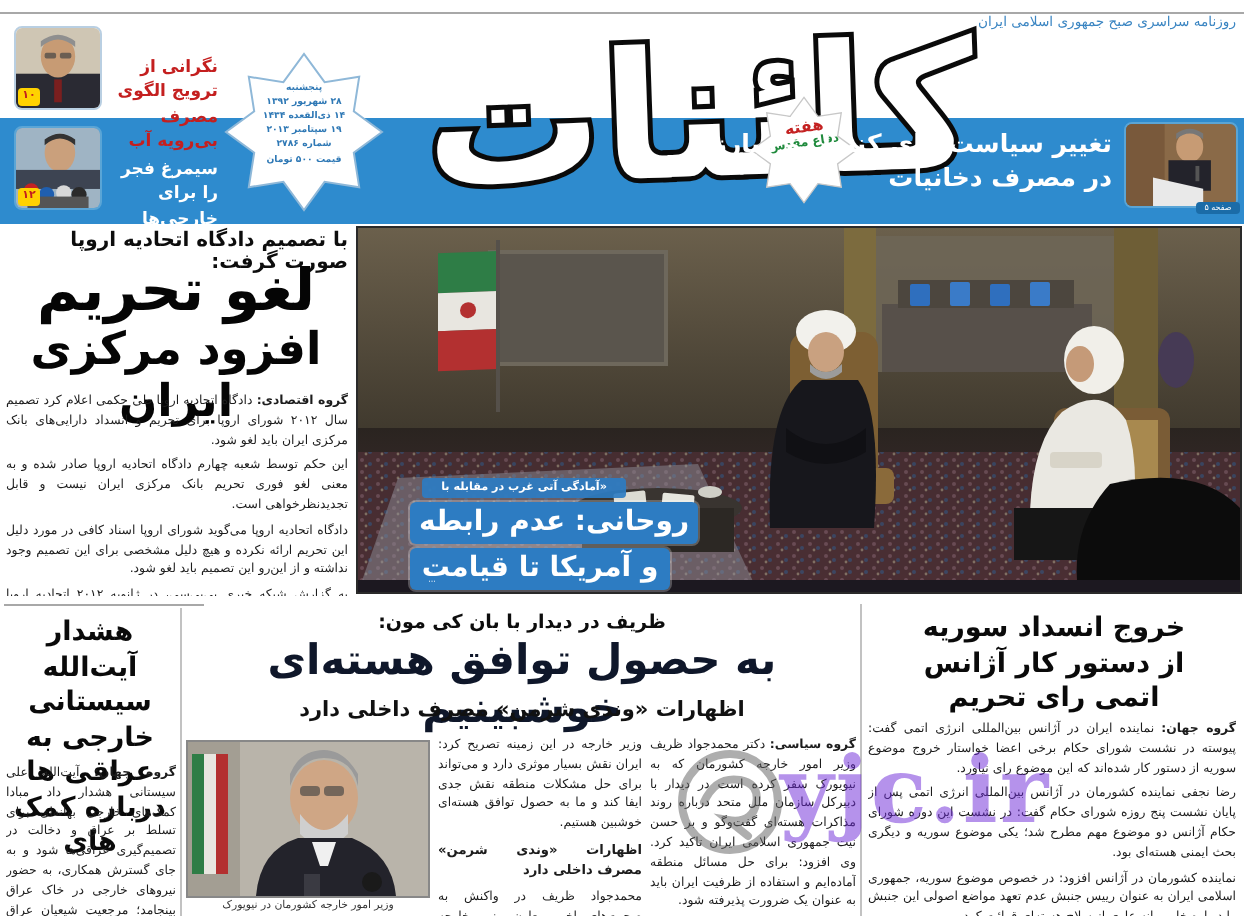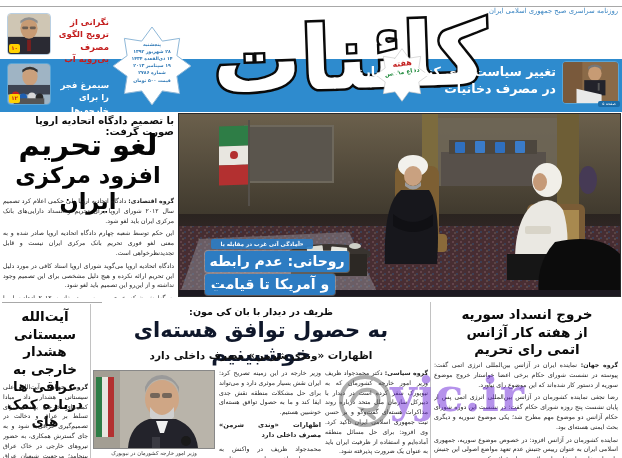--- a/index.html
+++ b/index.html
@@ -69,21 +69,21 @@
         <rect width="44" height="42" fill="#cfc6b4"></rect>
         <rect y="24" width="44" height="18" fill="#2a2a33"></rect>
         <ellipse cx="22" cy="15" rx="9" ry="11" fill="#c79b74"></ellipse>
         <path d="M13 10 Q22 2 31 10 L31 7 Q22 0 13 7 Z" fill="#8f8f8f"></path>
         <rect x="15" y="13" width="6" height="3" rx="1" fill="#444" opacity="0.7"></rect>
         <rect x="23" y="13" width="6" height="3" rx="1" fill="#444" opacity="0.7"></rect>
         <rect x="20" y="27" width="4" height="12" fill="#7a1f1f"></rect>
       </svg>
       <div class="badge">۱۰</div>
     </div>
-    <div class="abs promo-text-red" style="right:0; top:5px; width:54px;">نگرانی از ترویج الگوی مصرف بی‌رویه آب</div>
+    <div class="abs promo-text-red" style="right:0; top:17px; width:54px;">نگرانی از ترویج الگوی مصرف بی‌رویه آب</div>
   </div>
 
   <div class="abs" style="left:3px; top:61px; width:106px; height:46px;">
     <div class="abs promo-photo" style="right:58px; left:4px; top:2px; height:42px; border-color:#5aa5d6;">
       <svg width="100%" height="100%" viewBox="0 0 44 42" preserveAspectRatio="none">
         <rect width="44" height="42" fill="#9fb4c4"></rect>
         <ellipse cx="23" cy="13" rx="8" ry="10" fill="#caa07c"></ellipse>
         <path d="M15 9 Q23 2 31 9 L31 6 Q23 0 15 6 Z" fill="#333"></path>
         <rect y="22" width="44" height="10" fill="#3d4452"></rect>
         <circle cx="8" cy="33" r="4" fill="#c42222"></circle>
@@ -233,22 +233,22 @@
     <p><b>گروه اقتصادی:</b> <span>دادگاه اتحادیه اروپا طی حکمی اعلام کرد تصمیم سال ۲۰۱۲ شورای اروپا برای تحریم و انسداد دارایی‌های بانک مرکزی ایران باید لغو شود.</span></p>
     <p>این حکم توسط شعبه چهارم دادگاه اتحادیه اروپا صادر شده و به معنی لغو فوری تحریم بانک مرکزی ایران نیست و قابل تجدیدنظرخواهی است.</p>
     <p>دادگاه اتحادیه اروپا می‌گوید شورای اروپا اسناد کافی در مورد دلیل این تحریم ارائه نکرده و هیچ دلیل مشخصی برای این تصمیم وجود نداشته و از این‌رو این تصمیم باید لغو شود.</p>
     <p>به گزارش شبکه خبری بی‌بی‌سی، در ژانویه ۲۰۱۲ اتحادیه اروپا تصمیم گرفت که به دلیل نگرانی از ابعاد احتمالی برنامه هسته‌ای ایران، خرید نفت از ایران را متوقف کند و دارایی‌های بانک مرکزی ایران را مشمول تحریم قرار دهد. به دنبال تحریم بانک مرکزی ایران از سوی آمریکا و اروپا صادرات نفت ایران محدود شد.</p>
 
   </div>
 
   <div class="abs hairline" style="left:2px; top:302px; width:100px;"></div>
 
   <div class="abs h-sub" style="left:2px; top:308px; width:86px;">
+    <div>هشدار</div>
     <div>آیت‌الله سیستانی</div>
-    <div>هشدار</div>
     <div>خارجی به عراقی ها</div>
     <div>درباره کمک های</div>
   </div>
   <div class="abs body-txt" style="left:3px; top:382px; width:85px; height:76px;">
     <p><b>گروه جهان:</b> <span>آیت‌الله علی سیستانی هشدار داد مبادا کمک‌های خارجی بهانه‌ای برای تسلط بر عراق و دخالت در تصمیم‌گیری عراقی‌ها شود و به جای گسترش همکاری، به حضور نیروهای خارجی در خاک عراق بینجامد؛ مرجعیت شیعیان عراق بر توانمندی نیروهای مردمی و ارتش عراق تاکید کرد.</span></p>
 
   </div>
 
   <div class="abs vline" style="left:90px; top:304px; height:154px;"></div>
   <div class="abs vline" style="left:430px; top:302px; height:156px;"></div>
@@ -281,21 +281,21 @@
     <p><b>گروه سیاسی:</b> <span>دکتر محمدجواد ظریف وزیر امور خارجه کشورمان که به نیویورک سفر کرده است در دیدار با دبیرکل سازمان ملل متحد درباره روند مذاکرات هسته‌ای گفت‌وگو و بر حسن نیت جمهوری اسلامی ایران تاکید کرد. وی افزود: برای حل مسائل منطقه آماده‌ایم و استفاده از ظرفیت ایران باید به عنوان یک ضرورت پذیرفته شود.</span></p>
   </div>
   <div class="abs body-txt" style="left:219px; top:368px; width:102px; height:90px;">
     <p>وزیر خارجه در این زمینه تصریح کرد: ایران نقش بسیار موثری دارد و می‌تواند برای حل مشکلات منطقه نقش جدی ایفا کند و ما به حصول توافق هسته‌ای خوشبین هستیم.</p>
     <p class="inline-subhead">اظهارات «وندی شرمن» مصرف داخلی دارد</p>
     <p>محمدجواد ظریف در واکنش به صحبت‌های اخیر معاون وزیر خارجه آمریکا درباره ایران گفت: این اظهارات بیشتر مصرف داخلی دارد و برای حل مشکلات باید واقع‌بینی بیشتری از سوی طرف مقابل دیده شود.</p>
   </div>
 
   <div class="abs h-sub" style="left:434px; top:306px; width:186px;">
     <div>خروج انسداد سوریه</div>
-    <div>از هفته کار آژانس</div>
+    <div>از دستور کار آژانس</div>
     <div>اتمی رای تحریم</div>
   </div>
   <div class="abs body-txt" style="left:434px; top:360px; width:184px; height:98px;">
     <p><b>گروه جهان:</b> <span>نماینده ایران در آژانس بین‌المللی انرژی اتمی گفت: پیوسته در نشست شورای حکام برخی اعضا خواستار خروج موضوع سوریه از دستور کار شده‌اند که این موضوع رای نیاورد.</span></p>
     <p>رضا نجفی نماینده کشورمان در آژانس بین‌المللی انرژی اتمی پس از پایان نشست پنج روزه شورای حکام گفت: در نشست این دوره شورای حکام آژانس دو موضوع مهم مطرح شد؛ یکی موضوع سوریه و دیگری بحث ایمنی هسته‌ای بود.</p>
     <p>نماینده کشورمان در آژانس افزود: در خصوص موضوع سوریه، جمهوری اسلامی ایران به عنوان رییس جنبش عدم تعهد مواضع اصولی این جنبش را درباره خاورمیانه عاری از سلاح هسته‌ای قرائت کرد.</p>
 
   </div>
 
   <div class="abs watermark" style="left:338px; top:368px; width:175px; height:62px;">

